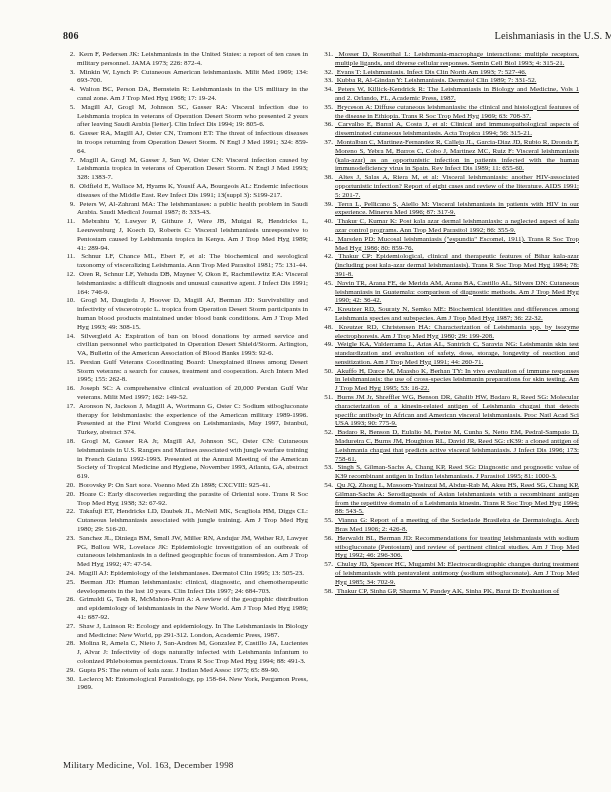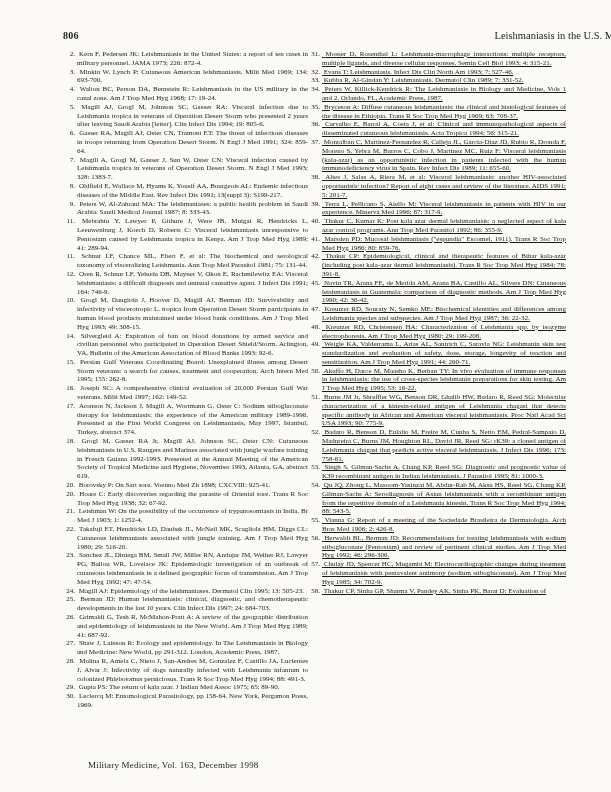--- a/index.html
+++ b/index.html
@@ -31,20 +31,21 @@
   }
   .running-head {
     font-size: 10.5px;
     white-space: nowrap;
     overflow: hidden;
   }
   .columns {
     position: absolute;
     top: 50px; left: 63px;
     display: flex;
+    gap: 13px;
   }
   .col {
     width: 245px;
     height: 694px;
     overflow: hidden;
     font-size: 7px;
     line-height: 8.8px;
     text-align: justify;
     hyphens: none;
   }
@@ -60,21 +61,20 @@
     text-align: right;
     text-indent: 0;
     margin-right: 2px;
     white-space: nowrap;
   }
   .page-footer {
     position: absolute;
     top: 760px; left: 63px;
     font-size: 9px;
     letter-spacing: 0.2px;
-    margin-left: 25px;
   }
 </style>
 </head>
 <body>
 
 <div class="page">
 
   <header class="running-header">
     <span class="page-num">806</span>
     <span class="running-head">Leishmaniasis in the U.S. Mi</span>
@@ -115,21 +115,20 @@
         <p class="ref"><span class="ref-num">16.</span> <span class="ref-text">Joseph SC: A comprehensive clinical evaluation of 20,000 Persian Gulf War veterans. Milit Med 1997; 162: 149-52.</span></p>
 
         <p class="ref"><span class="ref-num">17.</span> <span class="ref-text">Aronson N, Jackson J, Magill A, Wortmann G, Oster C: Sodium stibogluconate therapy for leishmaniasis: the experience of the American military 1989-1996. Presented at the First World Congress on Leishmaniasis, May 1997, Istanbul, Turkey, abstract 374.</span></p>
 
         <p class="ref"><span class="ref-num">18.</span> <span class="ref-text">Grogl M, Gasser RA Jr, Magill AJ, Johnson SC, Oster CN: Cutaneous leishmaniasis in U.S. Rangers and Marines associated with jungle warfare training in French Guiana 1992-1993. Presented at the Annual Meeting of the American Society of Tropical Medicine and Hygiene, November 1993, Atlanta, GA, abstract 619.</span></p>
 
         <p class="ref"><span class="ref-num">20.</span> <span class="ref-text">Borovsky P: On Sart sore. Voenno Med Zh 1898; CXCVIII: 925-41.</span></p>
 
         <p class="ref"><span class="ref-num">20.</span> <span class="ref-text">Hoare C: Early discoveries regarding the parasite of Oriental sore. Trans R Soc Trop Med Hyg 1938; 32: 67-92.</span></p>
 
-        <p class="ref"><span class="ref-num">21.</span> <span class="ref-text">Leishman W: On the possibility of the occurrence of trypanosomiasis in India. Br Med J 1903; 1: 1252-4.</span></p>
 
         <p class="ref"><span class="ref-num">22.</span> <span class="ref-text">Takafuji ET, Hendricks LD, Daubek JL, McNeil MK, Scagliola HM, Diggs CL: Cutaneous leishmaniasis associated with jungle training. Am J Trop Med Hyg 1980; 29: 516-20.</span></p>
 
         <p class="ref"><span class="ref-num">23.</span> <span class="ref-text">Sanchez JL, Diniega BM, Small JW, Miller RN, Andujar JM, Weiher RJ, Lawyer PG, Ballou WR, Lovelace JK: Epidemiologic investigation of an outbreak of cutaneous leishmaniasis in a defined geographic focus of transmission. Am J Trop Med Hyg 1992; 47: 47-54.</span></p>
 
         <p class="ref"><span class="ref-num">24.</span> <span class="ref-text">Magill AJ: Epidemiology of the leishmaniases. Dermatol Clin 1995; 13: 505-23.</span></p>
 
         <p class="ref"><span class="ref-num">25.</span> <span class="ref-text">Berman JD: Human leishmaniasis: clinical, diagnostic, and chemotherapeutic developments in the last 10 years. Clin Infect Dis 1997; 24: 684-703.</span></p>
 
         <p class="ref"><span class="ref-num">26.</span> <span class="ref-text">Grimaldi G, Tesh R, McMahon-Pratt A: A review of the geographic distribution and epidemiology of leishmaniasis in the New World. Am J Trop Med Hyg 1989; 41: 687-92.</span></p>

